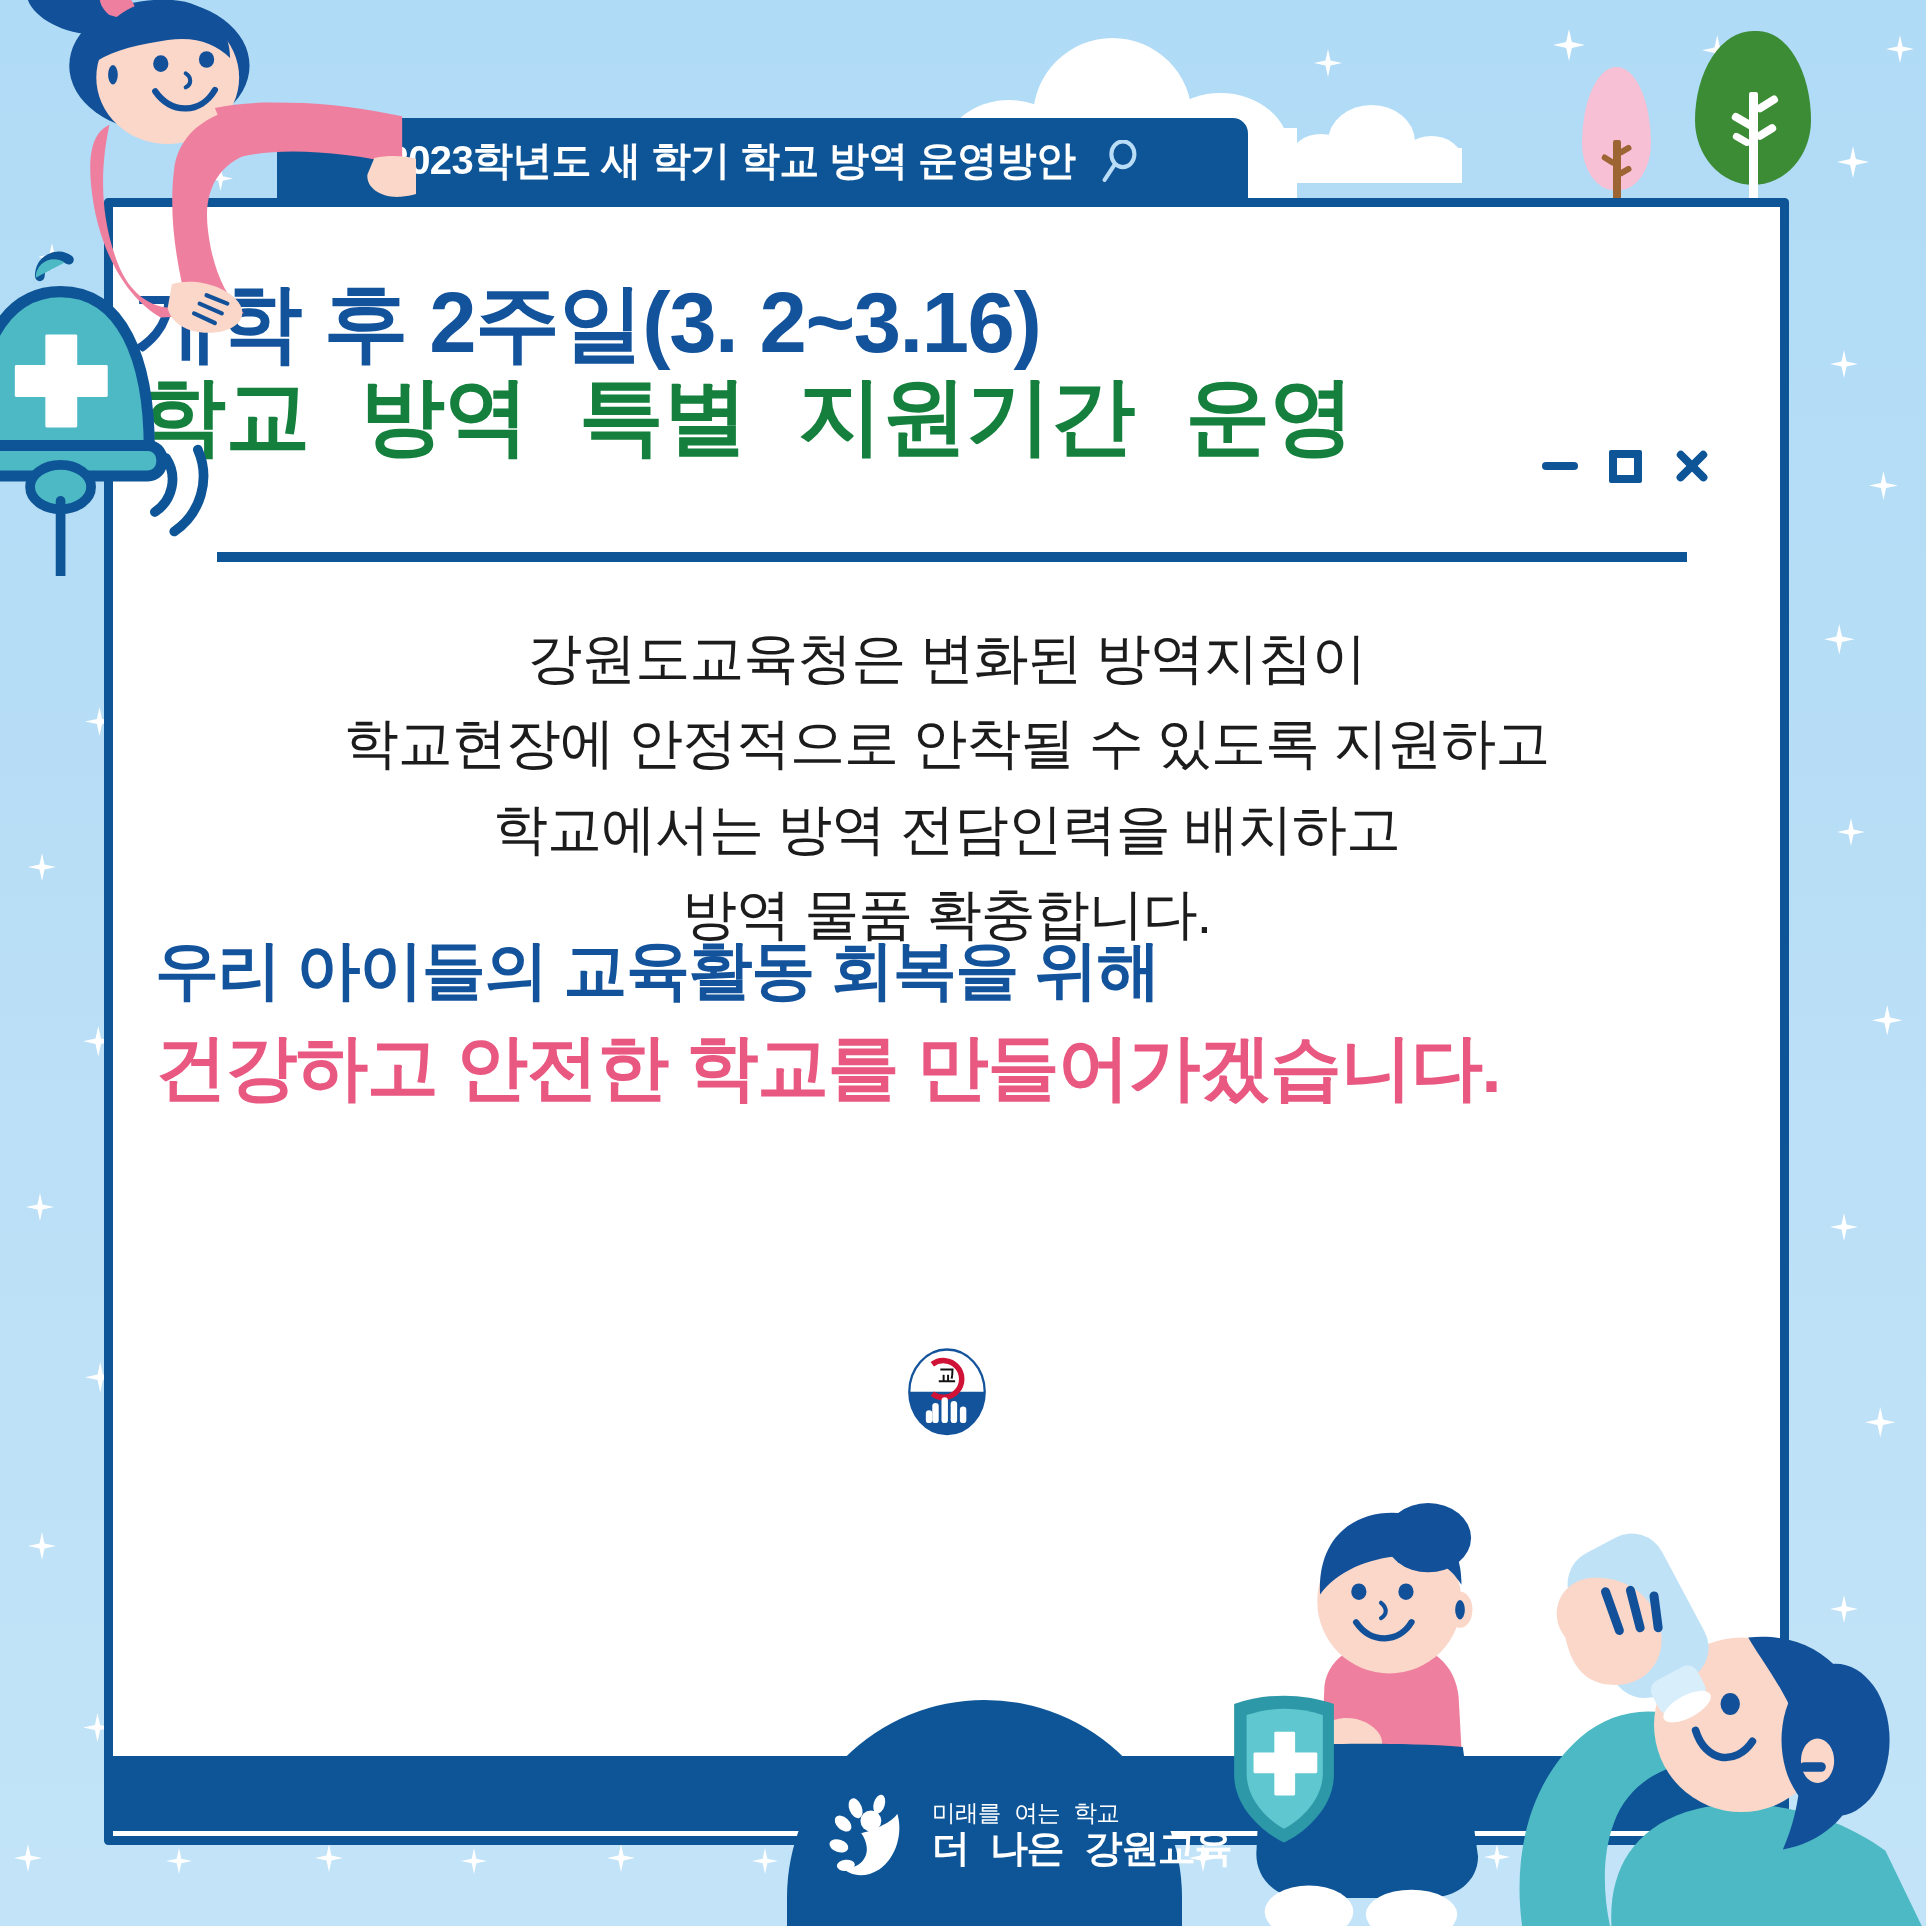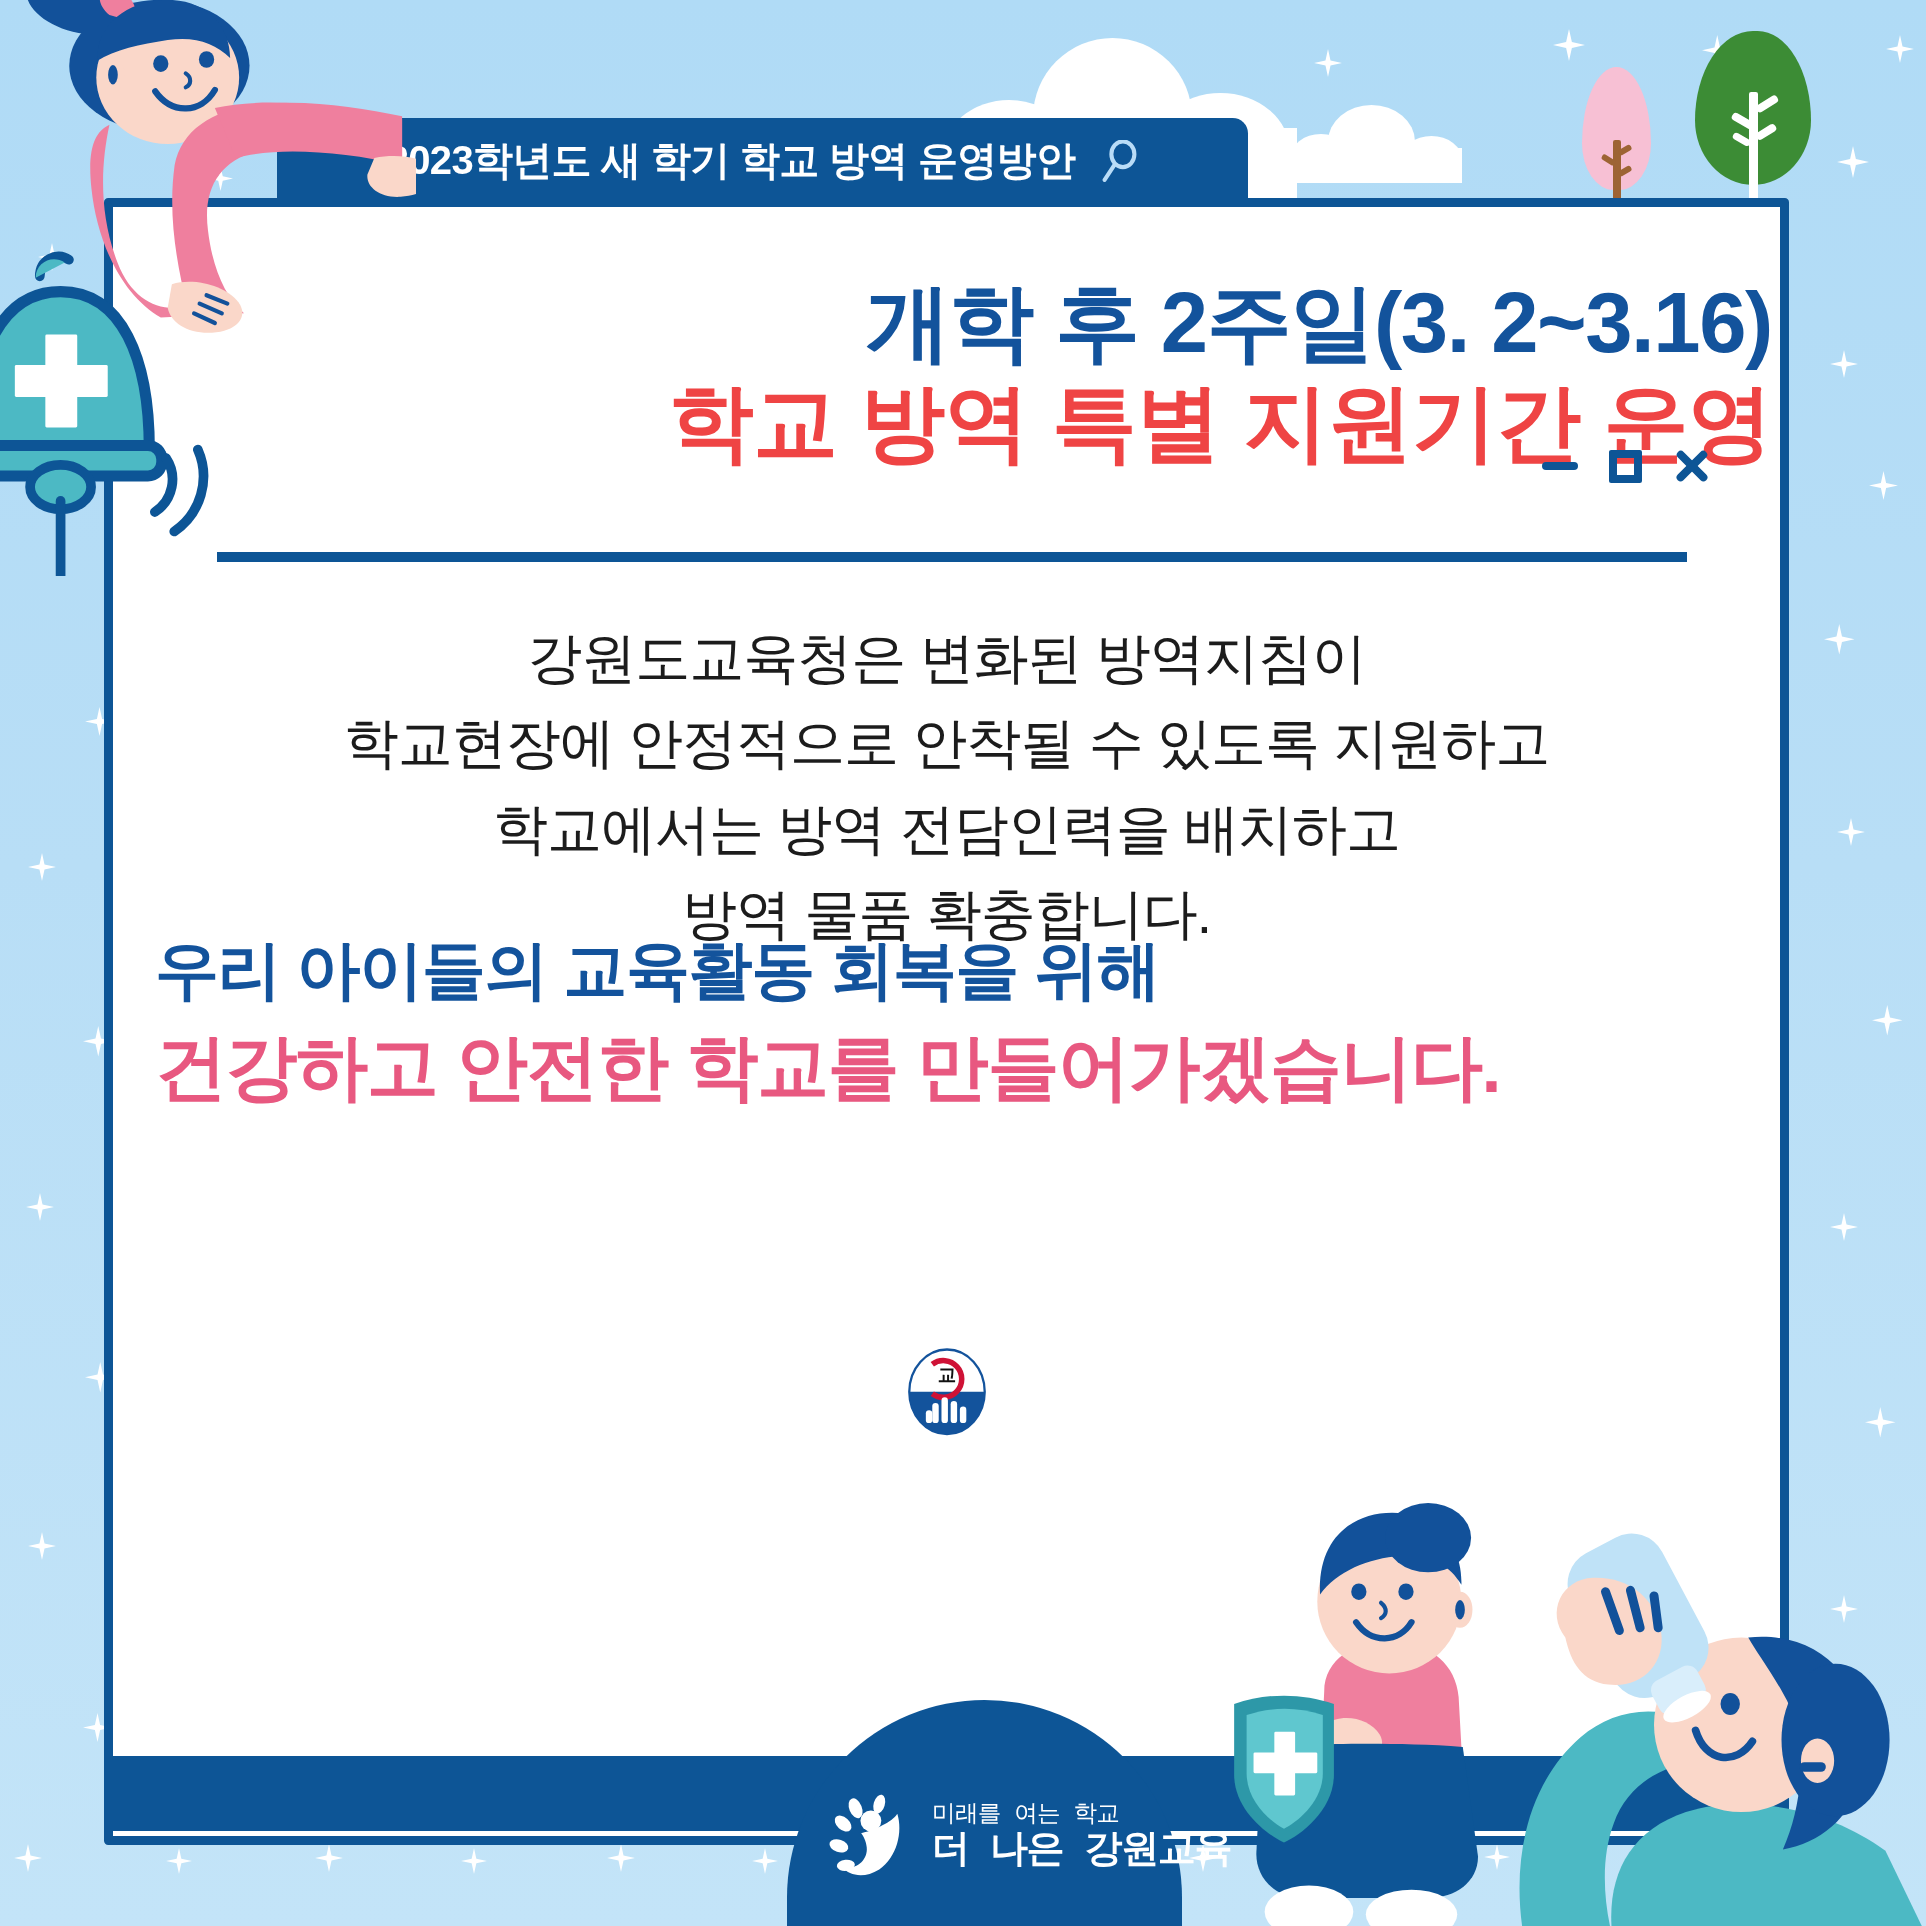--- a/index.html
+++ b/index.html
@@ -79,33 +79,34 @@
   .ctl-max { width:33px; height:33px; border:8.3px solid #0d5596; border-radius:2.1px; }
   .ctl-close { width:40px; height:40px; position:relative; }
   .ctl-close:before, .ctl-close:after {
     content:""; position:absolute; left:0; top:16px;
     width:40px; height:8.3px; background:#0d5596; border-radius:4.2px;
   }
   .ctl-close:before { transform:rotate(45deg); }
   .ctl-close:after  { transform:rotate(-45deg); }
   
   #headline {
-    position:absolute; left:0; right:8px; top:66px;
-    text-align:right;
+    position:absolute; left:0; right:0; top:66px;
+    text-align:left;
     z-index:25;
   }
   #headline .h-line1 {
     color:#13539c; font-size:85px; font-weight:700;
     letter-spacing:-1.4px; line-height:1.18;
     padding-left:21px;
   }
   #headline .h-line2 {
-    color:#ef4444; font-size:85px; font-weight:700;
+    color:#15803d; font-size:85px; font-weight:700;
     letter-spacing:-0.7px; line-height:1.18;
     padding-left:28px;
+    font-family:Liberation Mono, monospace;
   }
   #divider {
     position:absolute;
     left:104px; top:345px;
     width:1470px; height:9.7px;
     background:#0d5596;
     z-index:25;
   }
   
   #body-copy {

